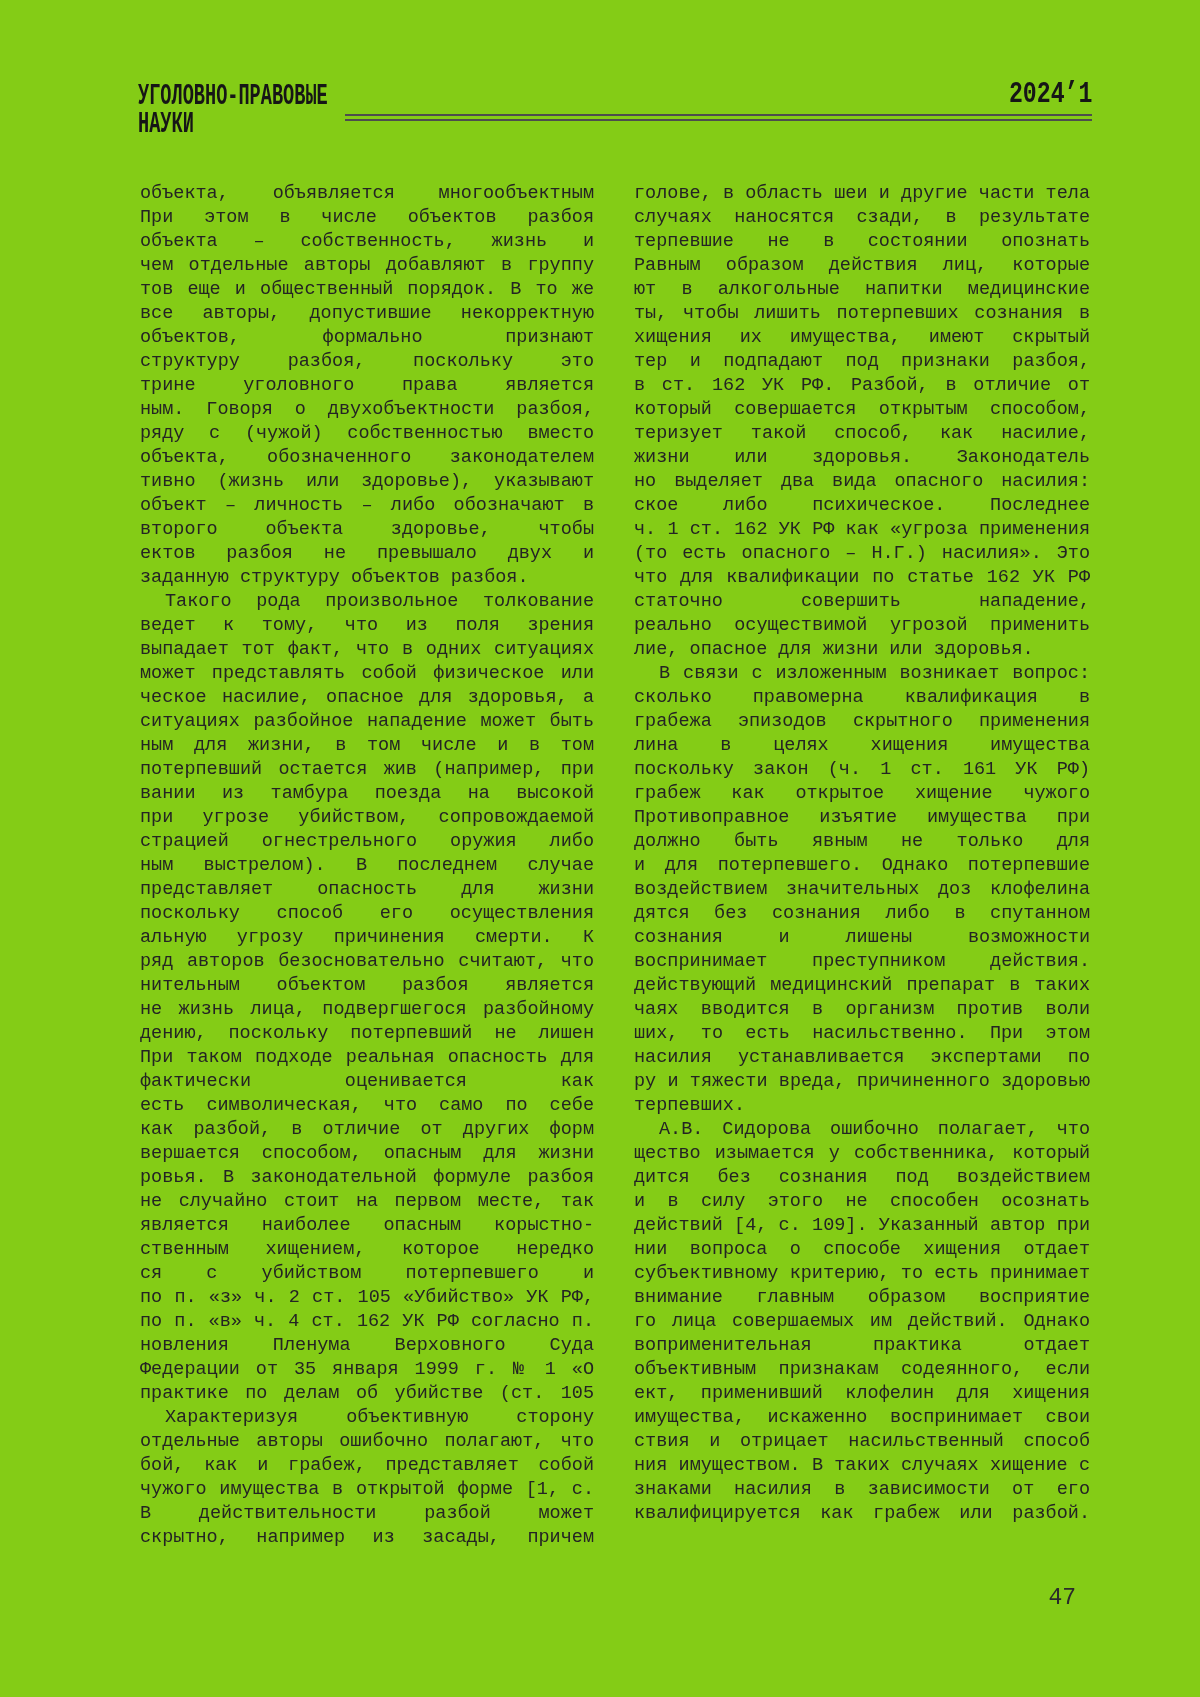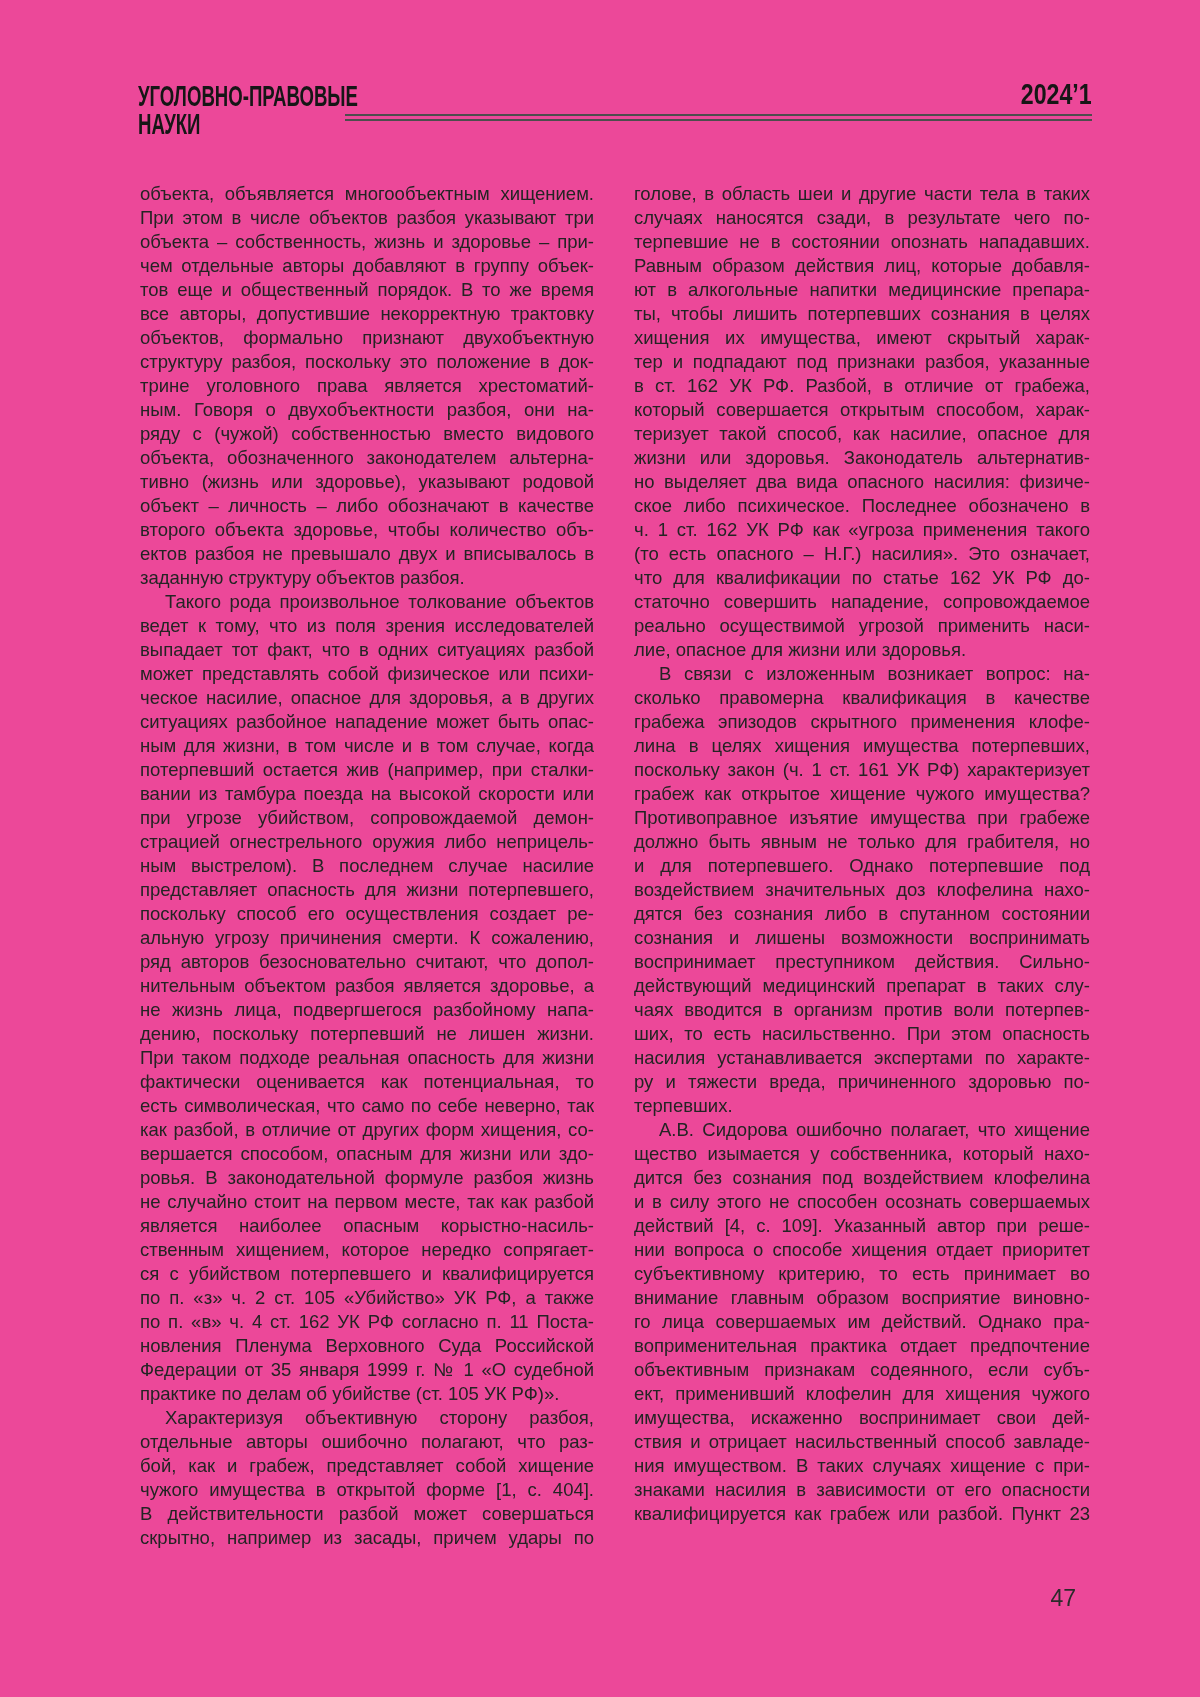--- a/index.html
+++ b/index.html
@@ -1,22 +1,22 @@
 <!DOCTYPE html>
 <html><head>
 <meta charset="utf-8">
 <style>
   html, body { margin: 0; padding: 0; background: #888; }
   .page {
     position: relative;
     width: 1200px;
     height: 1697px;
     margin: 0 auto;
-    background: #ec4899;
-    font-family: Liberation Sans, sans-serif;
+    background: #84cc16;
+    font-family: Liberation Mono, monospace;
     overflow: hidden;
   }
   
   .section-title {
     position: absolute;
     left: 138px;
     top: 82px;
     font-weight: bold;
     font-size: 30px;
     line-height: 28px;

